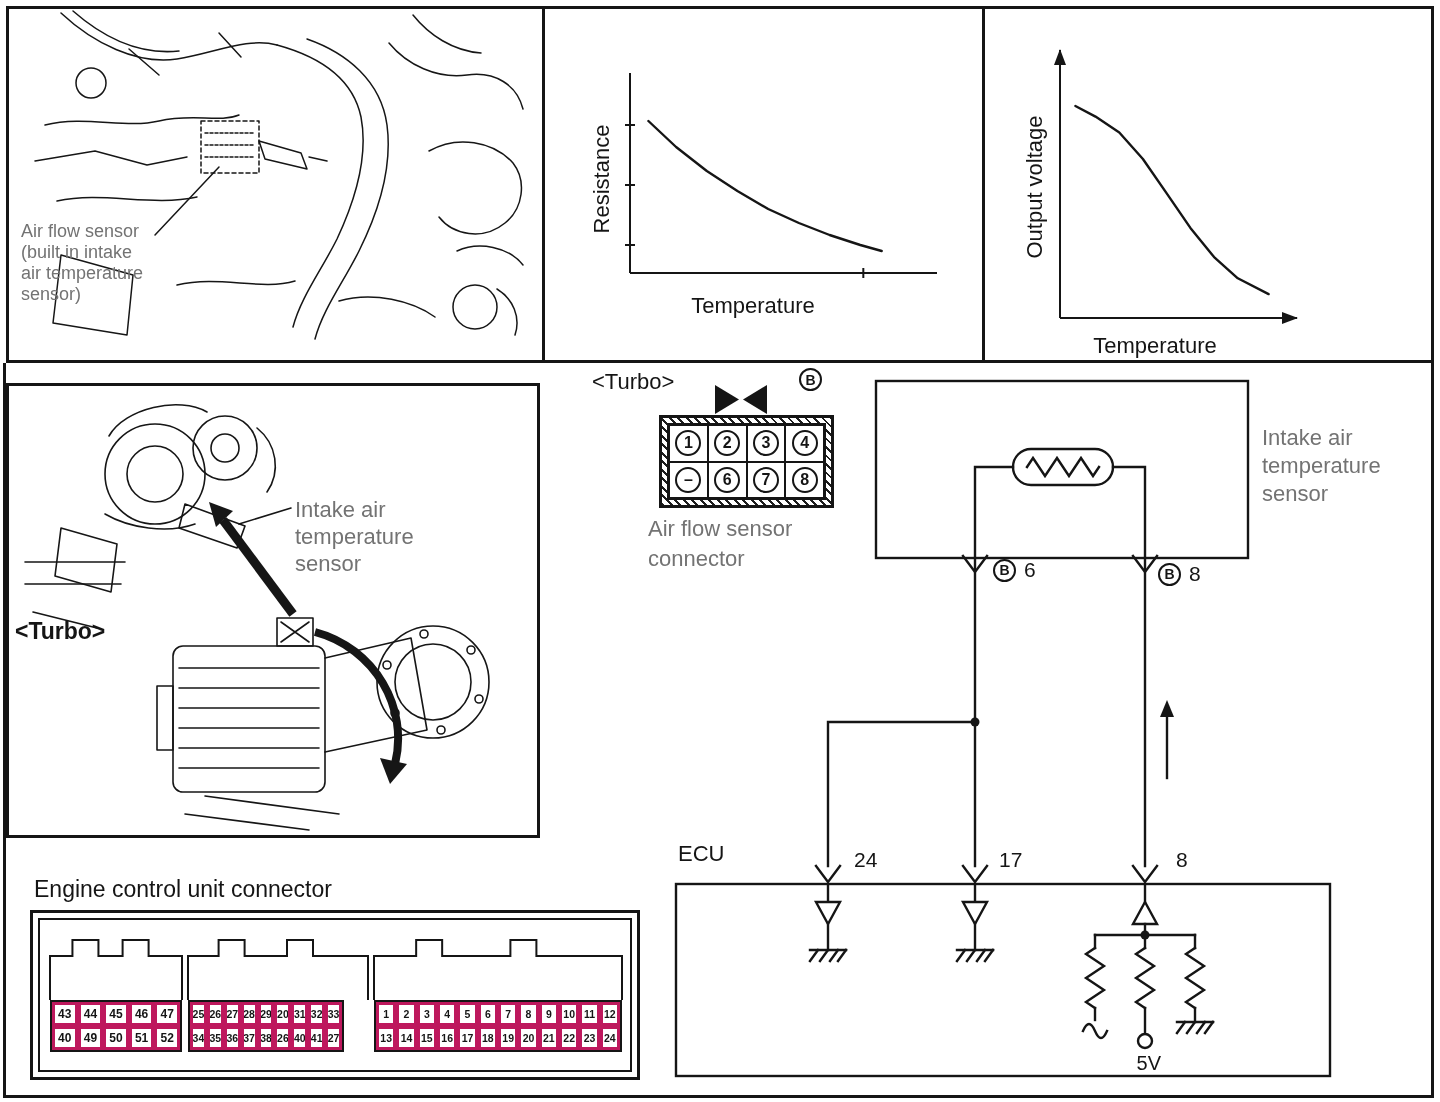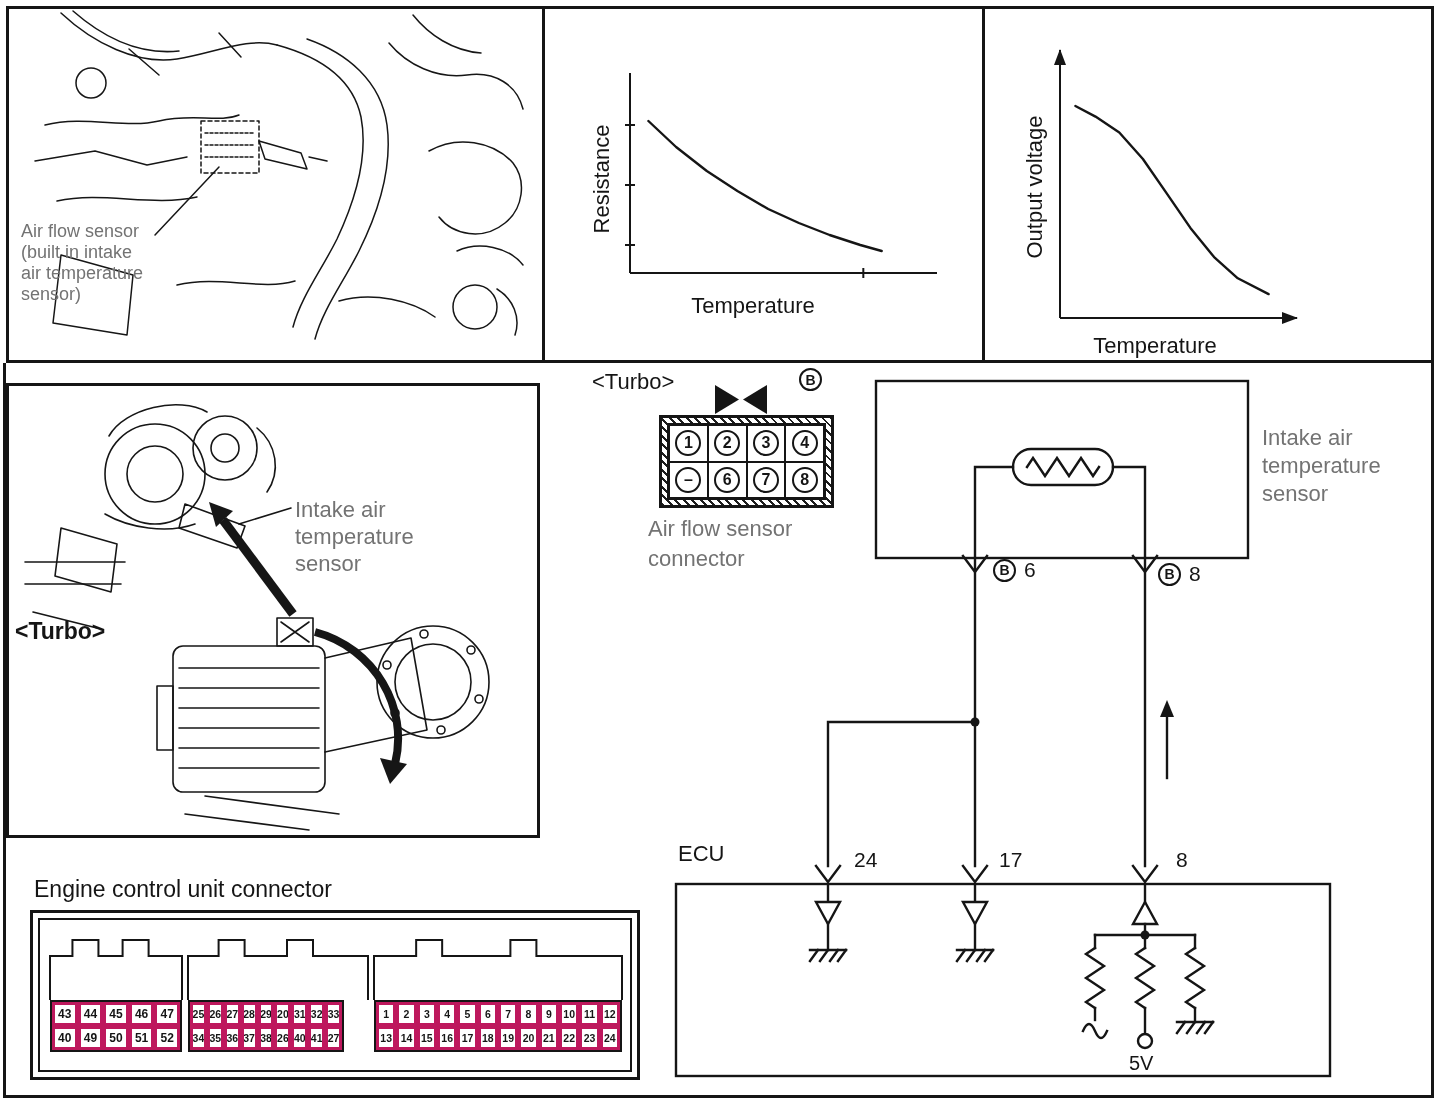--- a/index.html
+++ b/index.html
@@ -58,21 +58,21 @@
   .circuit{position:absolute;left:655px;top:363px;width:785px;height:739px}
   .circ-caption{left:1262px;top:424px;font-size:22px;line-height:28px}
   .blabel{position:absolute;display:flex;align-items:center;gap:8px;font-size:21px;font-weight:500}
   .blabel-6{left:993px;top:558px}
   .blabel-8{left:1158px;top:562px}
   .ecu-label{position:absolute;left:678px;top:841px;font-size:22px}
   .pin-label{position:absolute;font-size:21px}
   .pin-24{left:854px;top:848px}
   .pin-17{left:999px;top:848px}
   .pin-8{left:1176px;top:848px}
-  .v5-label{position:absolute;left:1129px;top:1052px;width:32px;text-align:left;font-size:20px}
+  .v5-label{position:absolute;left:1129px;top:1052px;width:32px;text-align:right;font-size:20px}
 
   
   .ecu-conn-title{position:absolute;left:34px;top:876px;font-size:23px;font-weight:500}
   .ecu-conn-outer{position:absolute;left:30px;top:910px;width:610px;height:170px;
                   border:3px solid #151515;background:#fff}
   .ecu-conn-inner{position:absolute;inset:5px;border:2px solid #151515}
   #ecu-outlines{position:absolute;inset:0;width:100%;height:100%}
   .ol{fill:none;stroke:#151515;stroke-width:2}
   .ecu-grid{position:absolute;top:80px;height:52px;display:grid;grid-template-rows:1fr 1fr;
             border:2px solid #151515;background:#fff}

